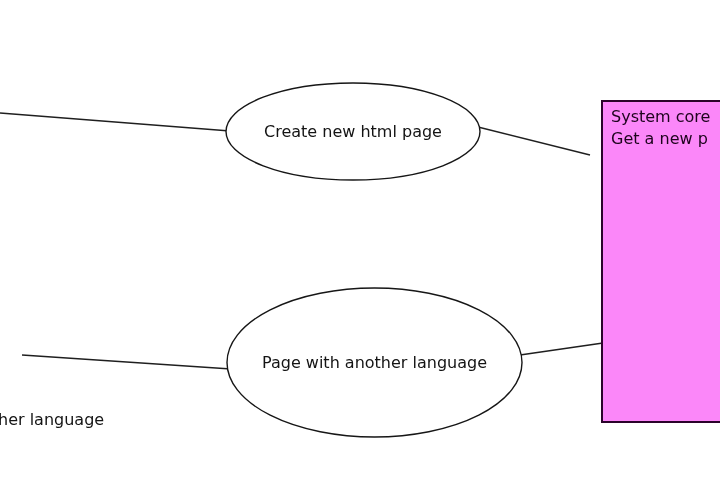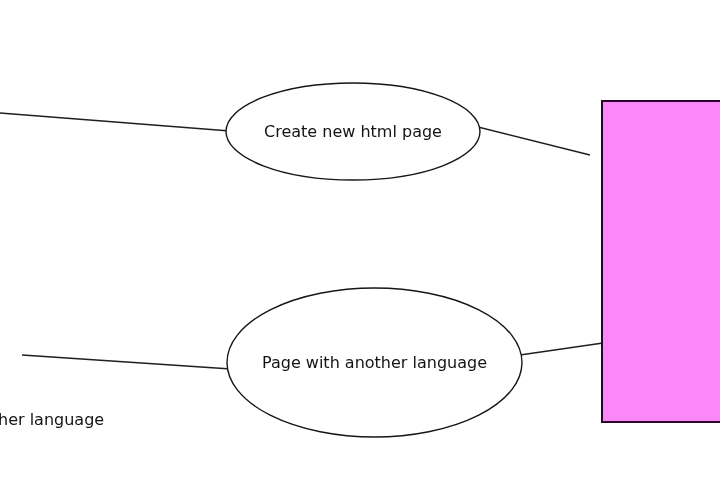--- a/index.html
+++ b/index.html
@@ -78,16 +78,20 @@
     <ellipse cx="353" cy="131.5" rx="127" ry="48.5" fill="#ffffff" stroke="#161616" stroke-width="1.4"></ellipse>
     <ellipse cx="374.5" cy="362.5" rx="147.5" ry="74.5" fill="#ffffff" stroke="#161616" stroke-width="1.4"></ellipse>
 
     <rect x="602" y="101" width="130" height="321" stroke="#2b032b" stroke-width="2" fill="#fb87f9"></rect>
   </svg>
 
   <div class="node-label label-usecase-1">Create new html page</div>
 
   <div class="node-label label-usecase-2">Page with another language</div>
 
+  <div class="system-box-text">
+    <div>System core</div>
+    <div>Get a new p</div>
+  </div>
 
   <div class="actor-label">her language</div>
 
 </div>
 
 </body></html>

